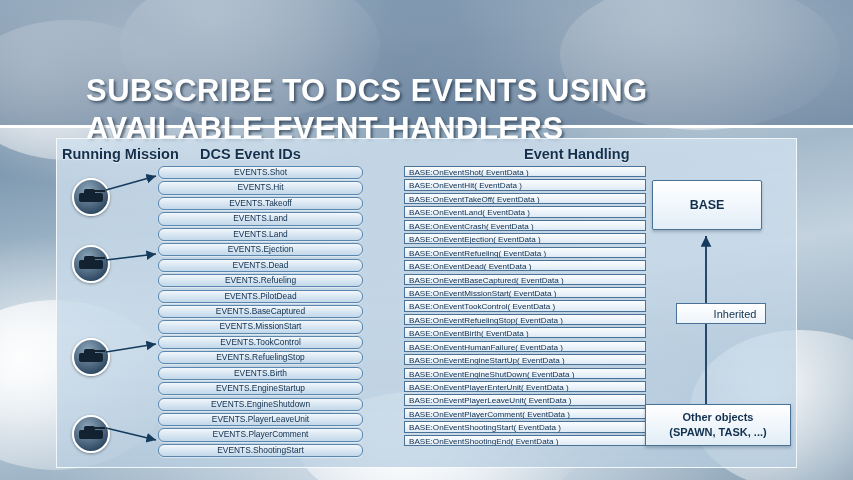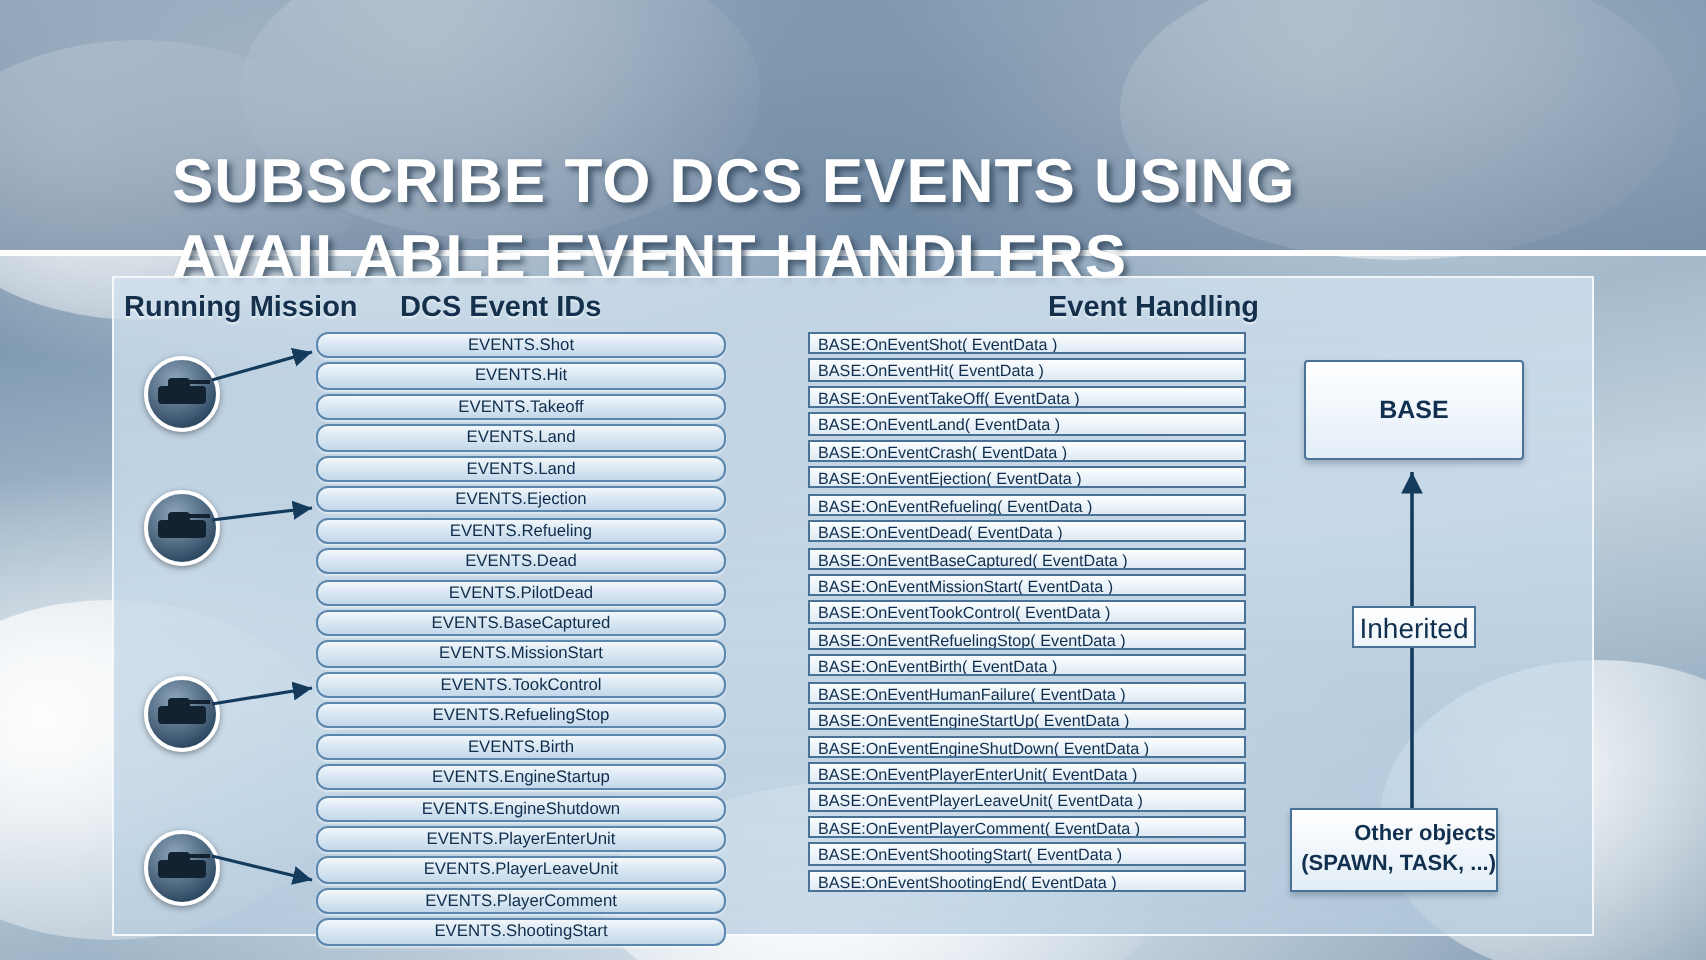--- a/index.html
+++ b/index.html
@@ -79,21 +79,21 @@
   .ids-col {
     position: absolute;
     left: 158px;
     top: 166px;
     width: 205px;
   }
   .handling-col {
     position: absolute;
     left: 404px;
     top: 166px;
-    width: 219px;
+    width: 242px;
   }
   .pill {
     height: 11.2px;
     margin-bottom: 2.25px;
     background: linear-gradient(180deg, #f2f7fb 0%, #dbe8f3 45%, #c3d8ea 100%);
     border: 1px solid #5b86ad;
     border-radius: 6px;
     font-size: 8.4px;
     color: #0f2e4d;
     text-align: center;
@@ -171,37 +171,38 @@
   }
   .inherited-box {
     position: absolute;
     left: 676px;
     top: 303px;
     width: 60px;
     height: 19px;
     background: linear-gradient(180deg, #ffffff 0%, #edf4fa 100%);
     border: 1px solid #4a7296;
     color: #11304f;
-    font-size: 14px;
+    font-size: 11px;
     display: flex;
     align-items: center;
     justify-content: center;
+    padding-left: 28px;
   }
   .other-box {
     position: absolute;
     left: 645px;
     top: 404px;
-    width: 104px;
+    width: 146px;
     height: 42px;
     background: linear-gradient(180deg, #ffffff 0%, #edf4fa 60%, #e2edf6 100%);
     border: 1px solid #4a7296;
     color: #11304f;
     font-size: 11px;
     font-weight: bold;
-    text-align: right;
+    text-align: center;
     line-height: 15px;
     padding-top: 5px;
     box-sizing: border-box;
     box-shadow: 0 2px 3px rgba(20,40,60,0.25);
   }
   .svg-layer {
     position: absolute;
     left: 0;
     top: 0;
     width: 853px;
@@ -264,31 +265,30 @@
     <line x1="706" y1="404" x2="706" y2="236" stroke="#143a5c" stroke-width="1.8" marker-end="url(#arrow)"></line>
   </svg>
 
   <div class="ids-col">
       <div class="pill">EVENTS.Shot</div>
       <div class="pill">EVENTS.Hit</div>
       <div class="pill">EVENTS.Takeoff</div>
       <div class="pill">EVENTS.Land</div>
       <div class="pill">EVENTS.Land</div>
       <div class="pill">EVENTS.Ejection</div>
+      <div class="pill">EVENTS.Dead</div>
       <div class="pill">EVENTS.Refueling</div>
-      <div class="pill">EVENTS.Dead</div>
       <div class="pill">EVENTS.PilotDead</div>
       <div class="pill">EVENTS.BaseCaptured</div>
       <div class="pill">EVENTS.MissionStart</div>
       <div class="pill">EVENTS.TookControl</div>
       <div class="pill">EVENTS.RefuelingStop</div>
       <div class="pill">EVENTS.Birth</div>
       <div class="pill">EVENTS.EngineStartup</div>
       <div class="pill">EVENTS.EngineShutdown</div>
-      <div class="pill">EVENTS.PlayerEnterUnit</div>
       <div class="pill">EVENTS.PlayerLeaveUnit</div>
       <div class="pill">EVENTS.PlayerComment</div>
       <div class="pill">EVENTS.ShootingStart</div>
     </div>
   <div class="handling-col">
       <div class="hbox">BASE:OnEventShot( EventData )</div>
       <div class="hbox">BASE:OnEventHit( EventData )</div>
       <div class="hbox">BASE:OnEventTakeOff( EventData )</div>
       <div class="hbox">BASE:OnEventLand( EventData )</div>
       <div class="hbox">BASE:OnEventCrash( EventData )</div>

